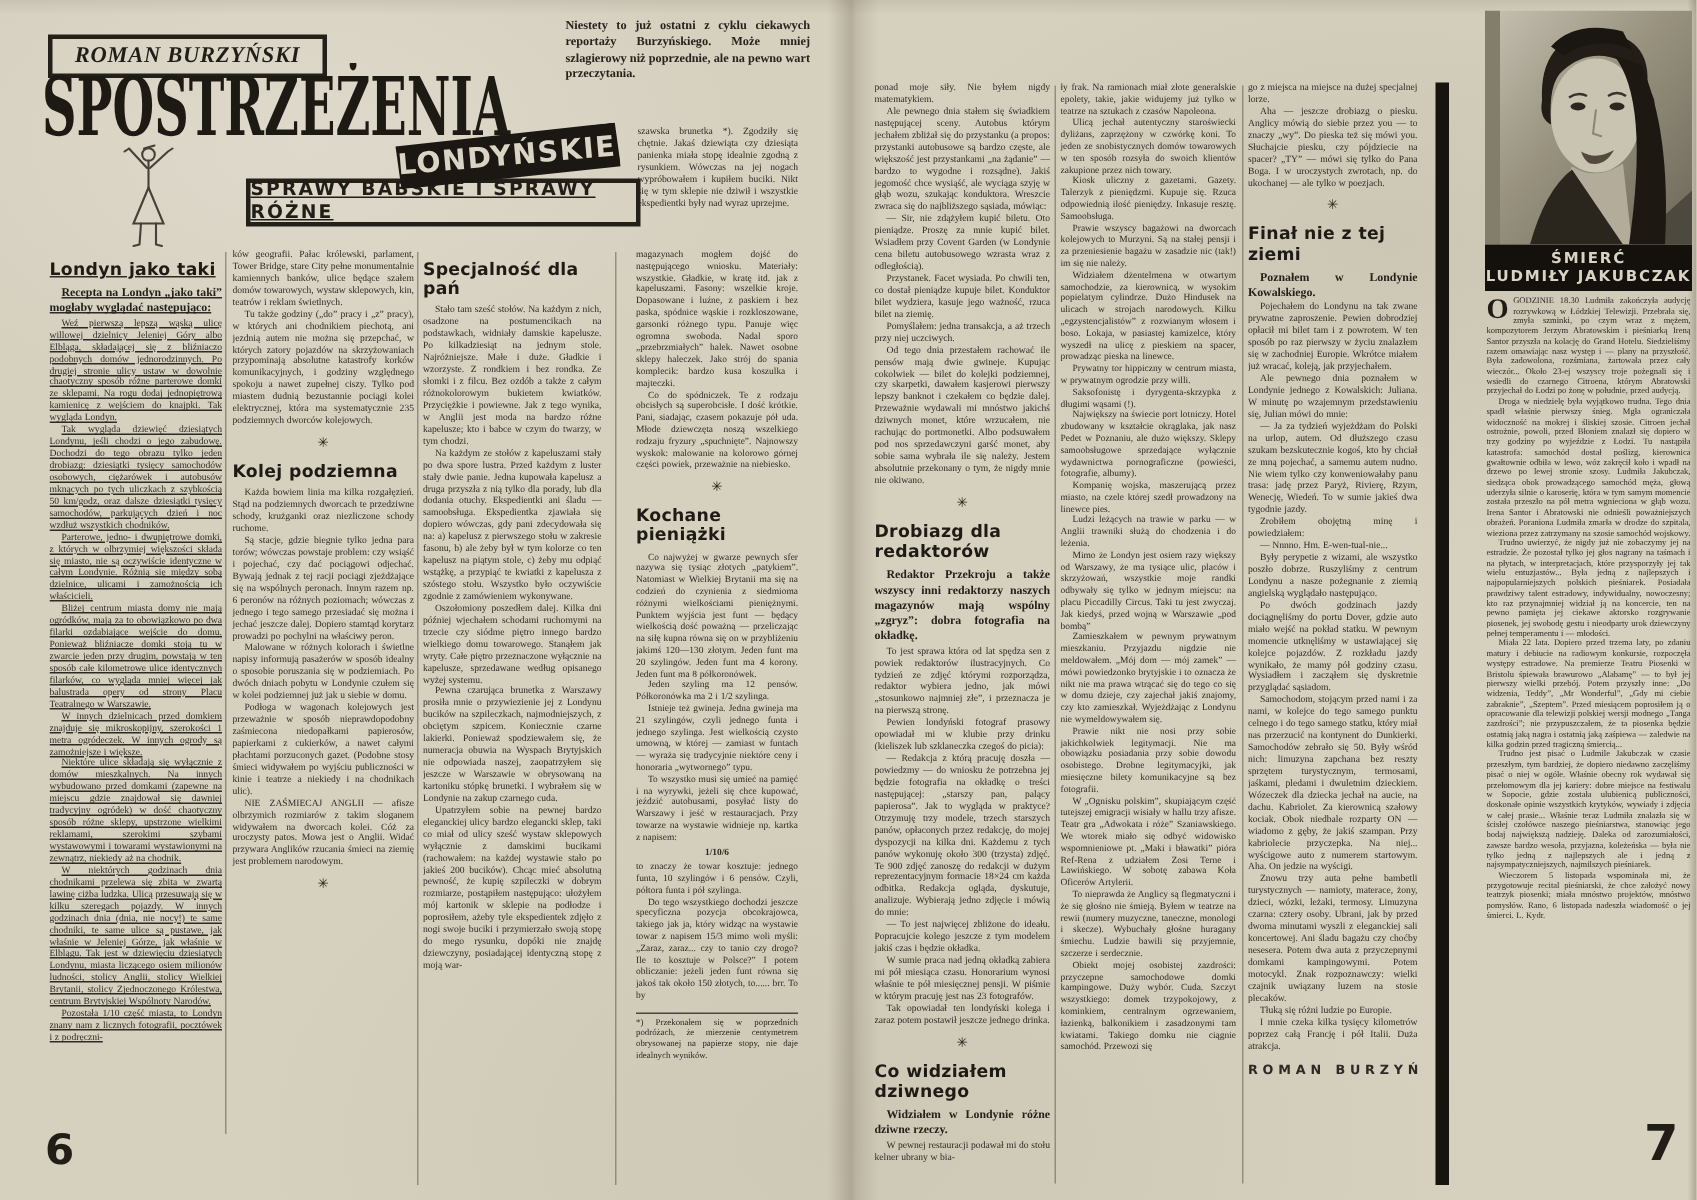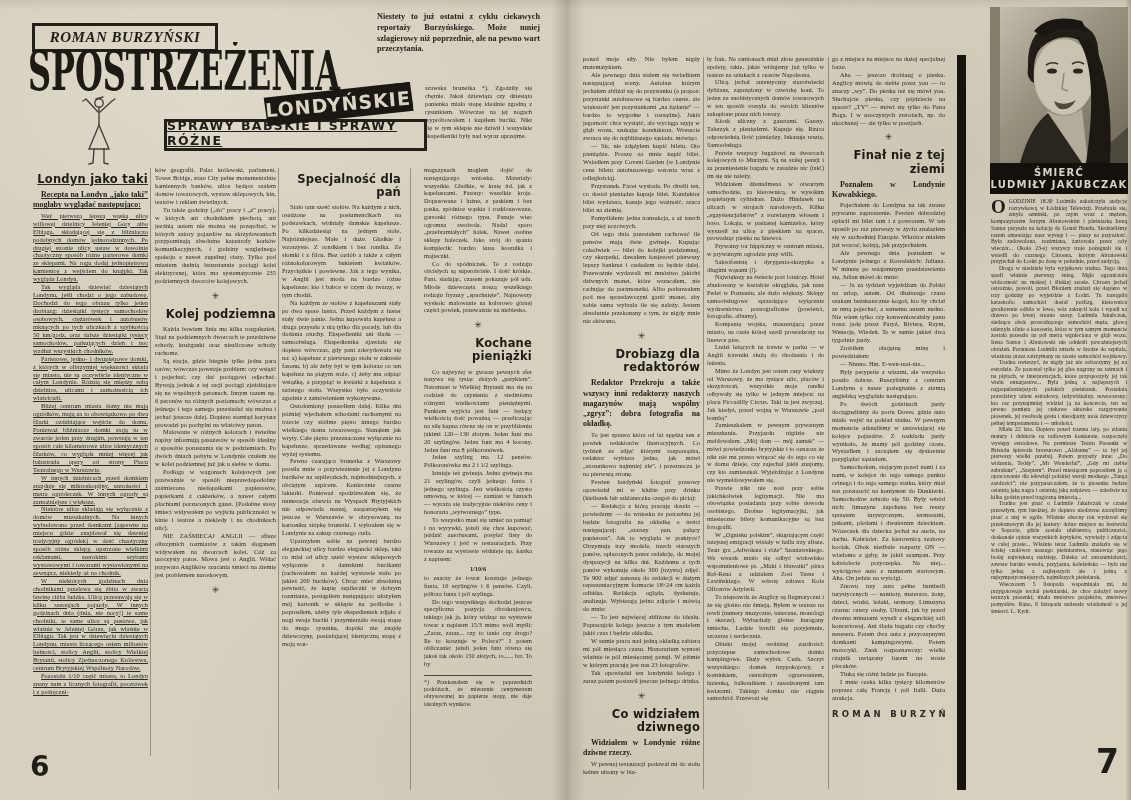--- a/index.html
+++ b/index.html
@@ -46,21 +46,21 @@
 
   .vrule{position:absolute;width:1px;background:rgba(70,62,48,.45);}
   .vr-a{left:150px;top:168px;height:588px;}
   .vr-b{left:278px;top:168px;height:622px;}
   .vr-c{left:410px;top:168px;height:622px;}
   .vr-d{left:703px;top:57px;height:732px;}
   .vr-e{left:828px;top:57px;height:732px;}
   .black-bar{position:absolute;left:957px;top:55px;width:9px;height:735px;background:#17130d;}
 
   
-  .blk-h{font:700 11.5px/1.15 "DejaVu Sans",sans-serif;text-align:right;color:#1e1b15;
+  .blk-h{font:700 11.5px/1.15 "DejaVu Sans",sans-serif;text-align:left;color:#1e1b15;
          margin:7px 0 4px;letter-spacing:.2px;}
   .blk-lead{font:700 7.9px/1.3 "Liberation Serif",serif;color:#23201a;text-indent:8px;margin:1px 0;}
   .blk-p{text-indent:8px;}
   .blk-pc{text-indent:0;}
   .blk-ctr{text-align:center;font-weight:700;margin:2px 0;}
   .blk-star{text-align:center;font:400 9px "DejaVu Sans",sans-serif;color:#2b2823;margin:6px 0;}
   .blk-fn{margin-top:7px;border-top:1px solid #4a463c;padding-top:3px;font-size:5.9px;text-indent:0;}
   .blk-sig{font:700 8.5px "DejaVu Sans",sans-serif;letter-spacing:3.2px;margin-top:8px;
            text-align:left;white-space:nowrap;}
   .blk-drop .dc{float:left;font:700 19px/15px "Liberation Serif",serif;margin:1px 3px 0 0;color:#1e1b15;}

